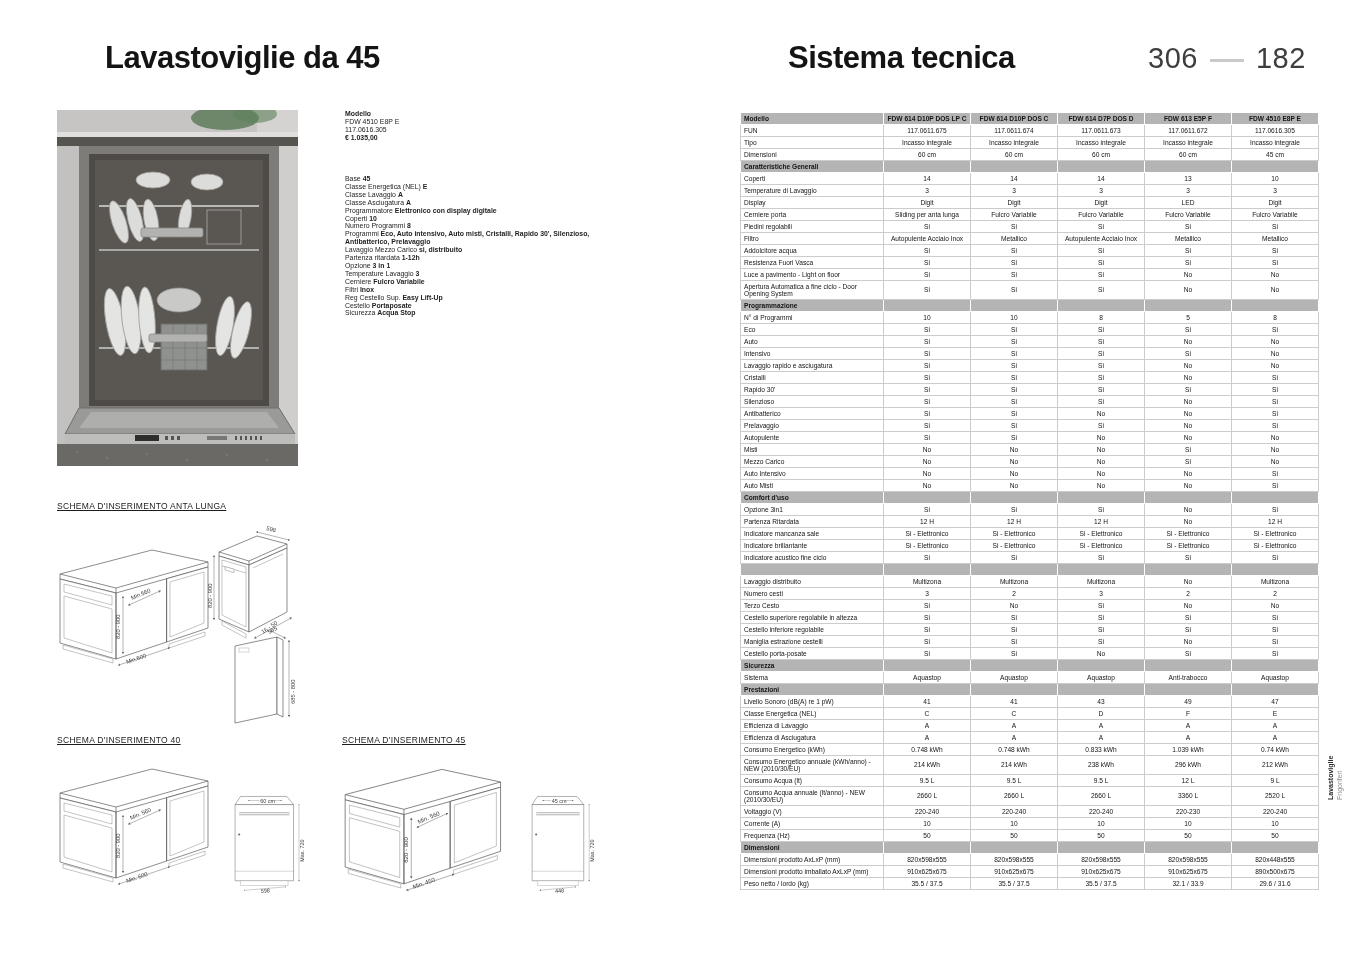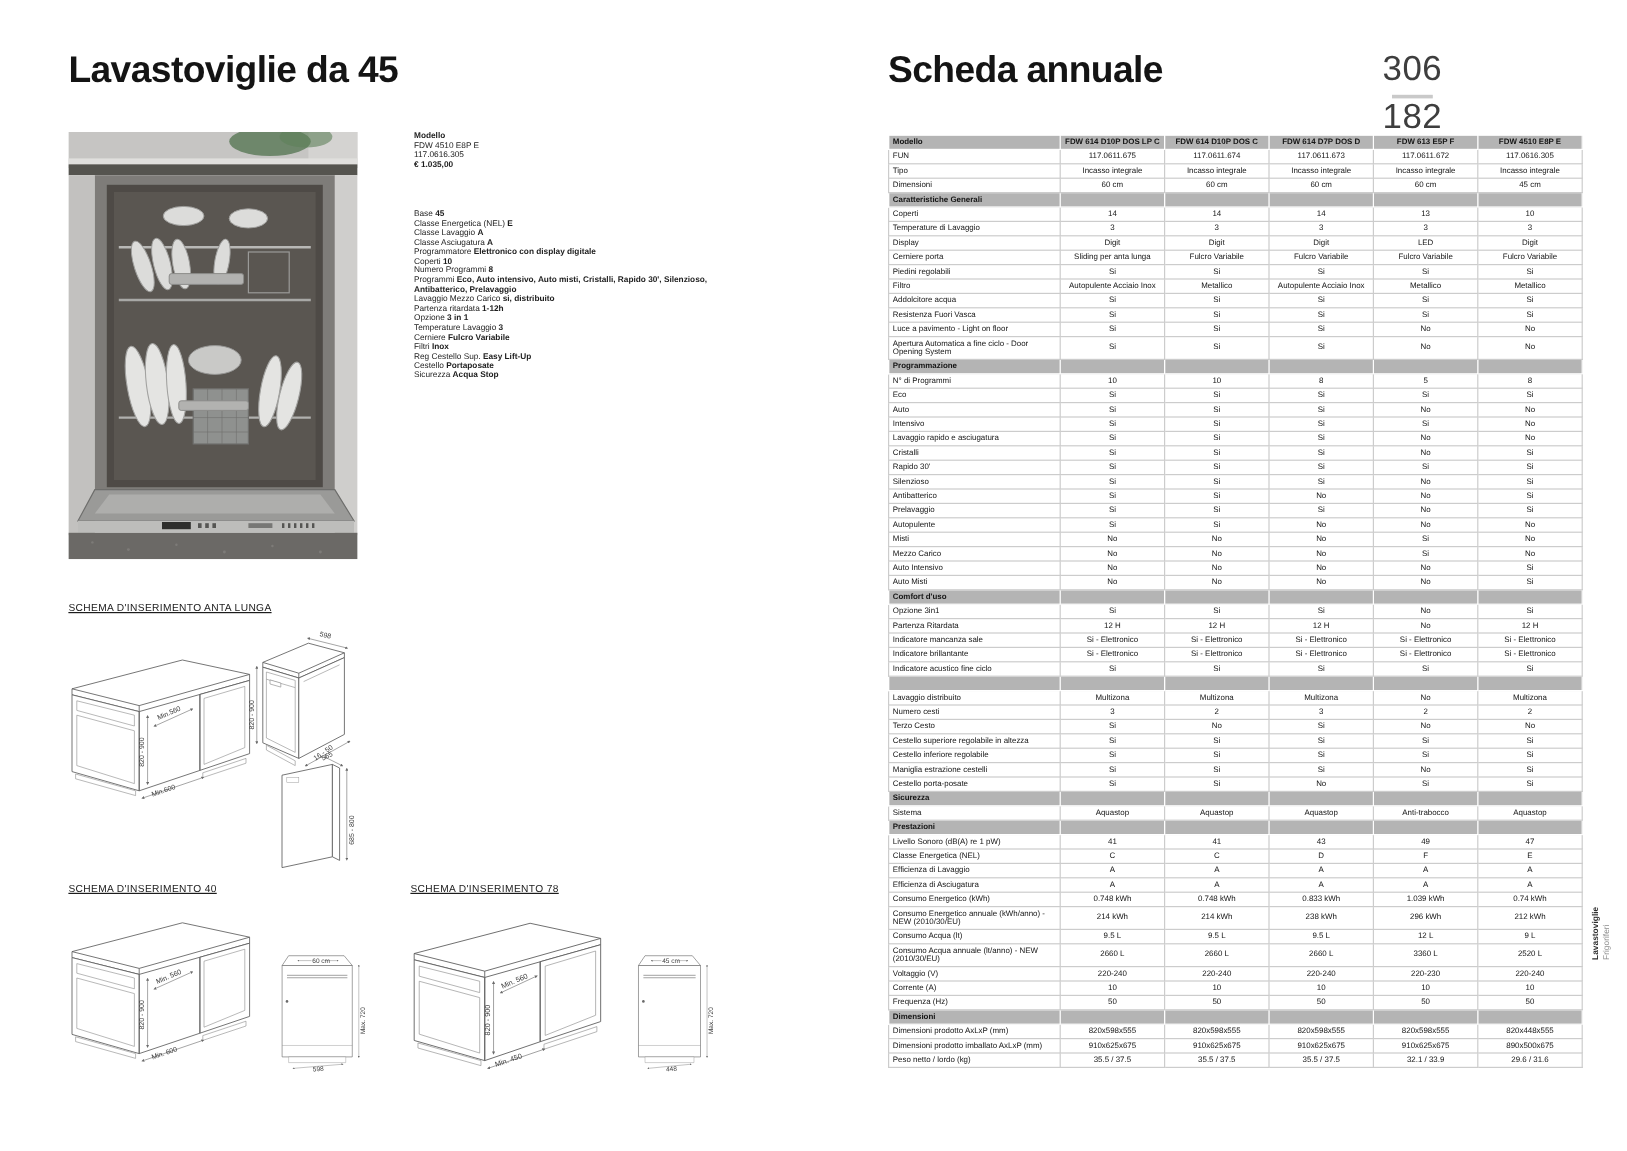--- a/index.html
+++ b/index.html
@@ -2,22 +2,22 @@
 <html><head>
 <meta charset="utf-8">
 <style>
   html,body{margin:0;padding:0;background:#ffffff;}
   body{width:1356px;height:959px;position:relative;overflow:hidden;
        font-family:"Liberation Sans",sans-serif;color:#1a1a1a;
        -webkit-font-smoothing:antialiased;}
   .abs{position:absolute;}
 
   
-  .page-title{font-size:31px;font-weight:bold;letter-spacing:-0.5px;color:#141414;}
-  .page-numbers{display:flex;align-items:center;font-size:29px;font-weight:400;color:#3e3e3e;letter-spacing:0.5px;flex-direction:column;}
+  .page-title{font-size:31px;font-weight:bold;letter-spacing:-0.5px;color:#141414;margin-left:48px;}
+  .page-numbers{display:flex;align-items:center;font-size:29px;font-weight:400;color:#3e3e3e;letter-spacing:0.5px;}
   .page-numbers .dash{width:34px;height:3px;background:#c9c9c9;margin:4px 12px 0 12px;}
 
   
   .prod-head{font-size:6.9px;line-height:8px;color:#1d1d1d;}
   .prod-head .b{font-weight:bold;}
   .spec-list{margin-top:33px;font-size:6.9px;line-height:7.9px;color:#1d1d1d;width:272px;}
   .spec-line .val{font-weight:bold;}
 
   
   .schema-title{font-size:8.5px;letter-spacing:0.3px;color:#1c1c1c;text-decoration:underline;}
@@ -251,21 +251,21 @@
       <line class="thin" x1="6" y1="118" x2="92" y2="118"></line>
       <polygon class="thin face" points="14,132 84,132 84,139 14,139"></polygon>
       <line class="dim" x1="100" y1="20" x2="100" y2="132" marker-start="url(#s2a)" marker-end="url(#s2a)"></line>
       <text class="dtx" transform="translate(107,104) rotate(-90)" style="font-size:8px;">Max. 720</text>
       <line class="dim" x1="20" y1="146" x2="80" y2="141" marker-start="url(#s2a)" marker-end="url(#s2a)"></line>
       <text class="dtx" transform="translate(44,150) rotate(-5)" style="font-size:8px;">598</text>
     </g>
   </svg>
 </div>
 
-<div class="abs schema-title" style="left:342px;top:735px;">SCHEMA D'INSERIMENTO 78</div>
+<div class="abs schema-title" style="left:342px;top:735px;">SCHEMA D'INSERIMENTO 45</div>
 <div class="abs" style="left:342px;top:753px;">
   <svg width="265" height="150" viewBox="0 0 265 150">
     <defs>
       <marker id="s3a" markerWidth="5" markerHeight="5" refX="2.5" refY="2.5" orient="auto-start-reverse">
         <path d="M0,0L5,2.5L0,5z" fill="#6a6a6a"></path>
       </marker>
     </defs>
     <g transform="translate(0,8) scale(1.05)">
       <polygon class="ln face" points="3,32 95,8 151,20 59,46"></polygon>
       <polyline class="ln" points="3,32 3,37 59,51 59,46"></polyline>
@@ -299,21 +299,21 @@
       <line class="thin" x1="6" y1="118" x2="82" y2="118"></line>
       <polygon class="thin face" points="14,132 74,132 74,139 14,139"></polygon>
       <line class="dim" x1="90" y1="20" x2="90" y2="132" marker-start="url(#s3a)" marker-end="url(#s3a)"></line>
       <text class="dtx" transform="translate(97,104) rotate(-90)" style="font-size:8px;">Max. 720</text>
       <line class="dim" x1="18" y1="146" x2="70" y2="141" marker-start="url(#s3a)" marker-end="url(#s3a)"></line>
       <text class="dtx" transform="translate(40,150) rotate(-5)" style="font-size:8px;">448</text>
     </g>
   </svg>
 </div>
 
-<div class="abs page-title" style="left:740px;top:40px;">Scheda annuale</div>
+<div class="abs page-title" style="left:740px;top:40px;">Sistema tecnica</div>
 
 <div class="abs page-numbers" style="left:1148px;top:42px;">
   <span>306</span>
   <span class="dash"></span>
   <span>182</span>
 </div>
 
 <div class="abs" style="left:740px;top:112px;">
   <table class="spec-table">
     <colgroup>

